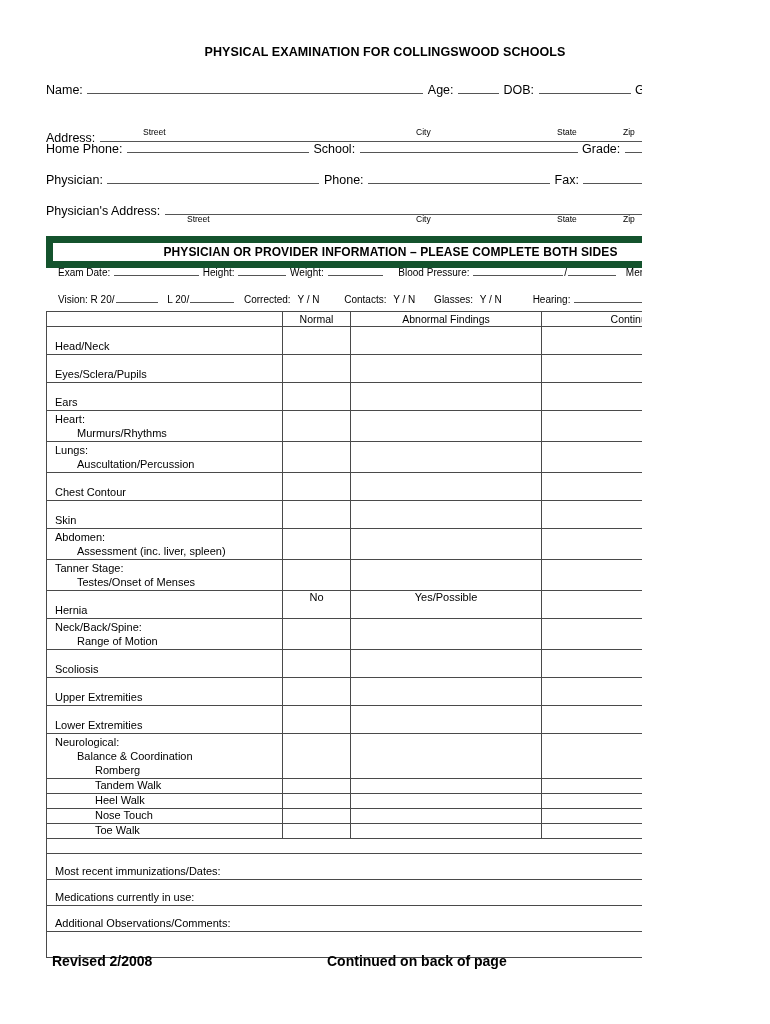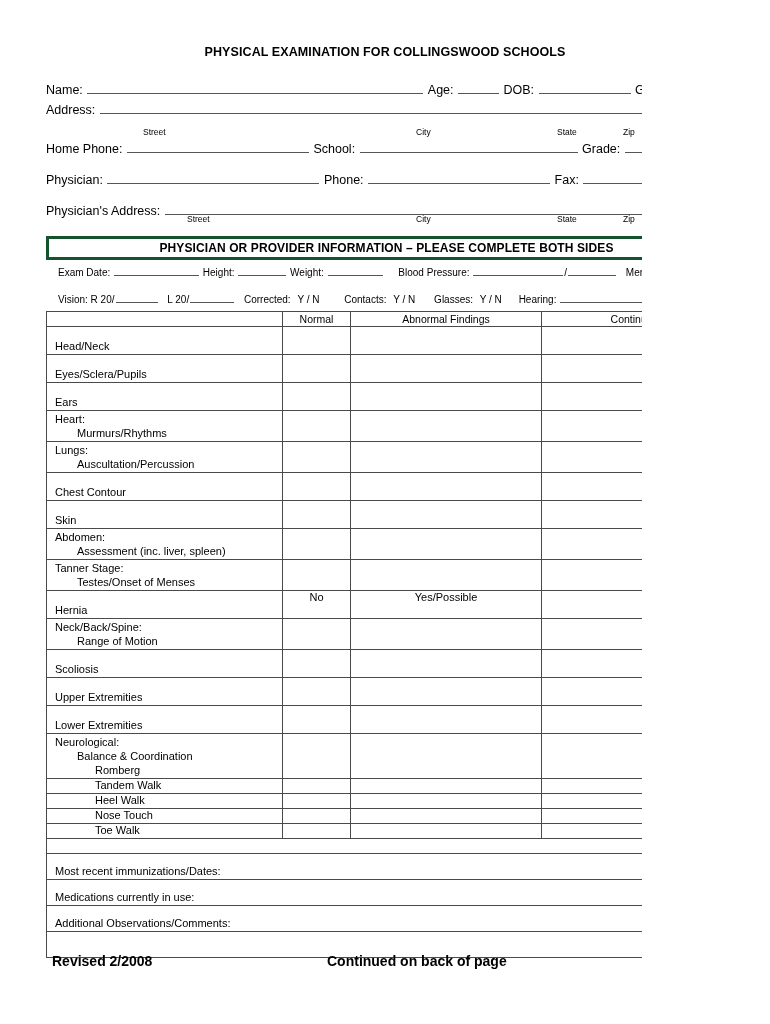--- a/index.html
+++ b/index.html
@@ -61,21 +61,21 @@
     color: #000;
   }
 
   
   .banner {
     position: absolute;
     left: 46px;
     top: 236px;
     width: 675px;
     height: 18px;
-    border: 3px solid #14532d;
+    border: 7px solid #14532d;
     text-align: center;
     font-size: 12px;
     font-weight: bold;
     line-height: 18px;
     letter-spacing: 0.1px;
   }
 
   
   .vline {
     position: absolute;
@@ -157,21 +157,21 @@
     <span class="lbl">Name:</span>
     <span class="blank" style="width:336px;"></span>
     <span class="lbl">Age:</span>
     <span class="blank" style="width:41px;"></span>
     <span class="lbl">DOB:</span>
     <span class="blank" style="width:92px;"></span>
     <span class="lbl">Gender:</span>
     <span class="blank" style="width:76px;"></span>
   </div>
 
-  <div class="frow" style="top:100px;">
+  <div class="frow" style="top:128px;">
     <span class="lbl">Address:</span>
     <span class="blank" style="width:617px;"></span>
   </div>
   <div class="cap" style="left:143px; top:127px;">Street</div>
   <div class="cap" style="left:416px; top:127px;">City</div>
   <div class="cap" style="left:557px; top:127px;">State</div>
   <div class="cap" style="left:623px; top:127px;">Zip</div>
 
   <div class="frow" style="top:139px;">
     <span class="lbl">Home Phone:</span>
@@ -218,21 +218,21 @@
 
   <div class="vline" style="top:291px; left:58px;">
     <span class="lbl">Vision: R 20/</span><span class="blank" style="width:42px; height:11px;"></span>
     <span class="lbl" style="margin-left:6px;">L 20/</span><span class="blank" style="width:44px; height:11px;"></span>
     <span class="lbl" style="margin-left:6px;">Corrected:</span>
     <span class="lbl" style="margin-left:4px;">Y  /  N</span>
     <span class="lbl" style="margin-left:22px;">Contacts:</span>
     <span class="lbl" style="margin-left:4px;">Y  /  N</span>
     <span class="lbl" style="margin-left:16px;">Glasses:</span>
     <span class="lbl" style="margin-left:4px;">Y  /  N</span>
-    <span class="lbl" style="margin-left:14px;">Hearing:</span>
+    <span class="lbl" style="margin-left:28px;">Hearing:</span>
     <span class="blank" style="width:120px; height:11px;"></span>
   </div>
 
   <table class="exam-table">
     <tbody id="exam-tbody">
       <tr class="hdr">
         <td class="col-item"></td>
         <td class="col-normal">Normal</td>
         <td class="col-abn">Abnormal Findings</td>
         <td class="col-com">Continued</td>

